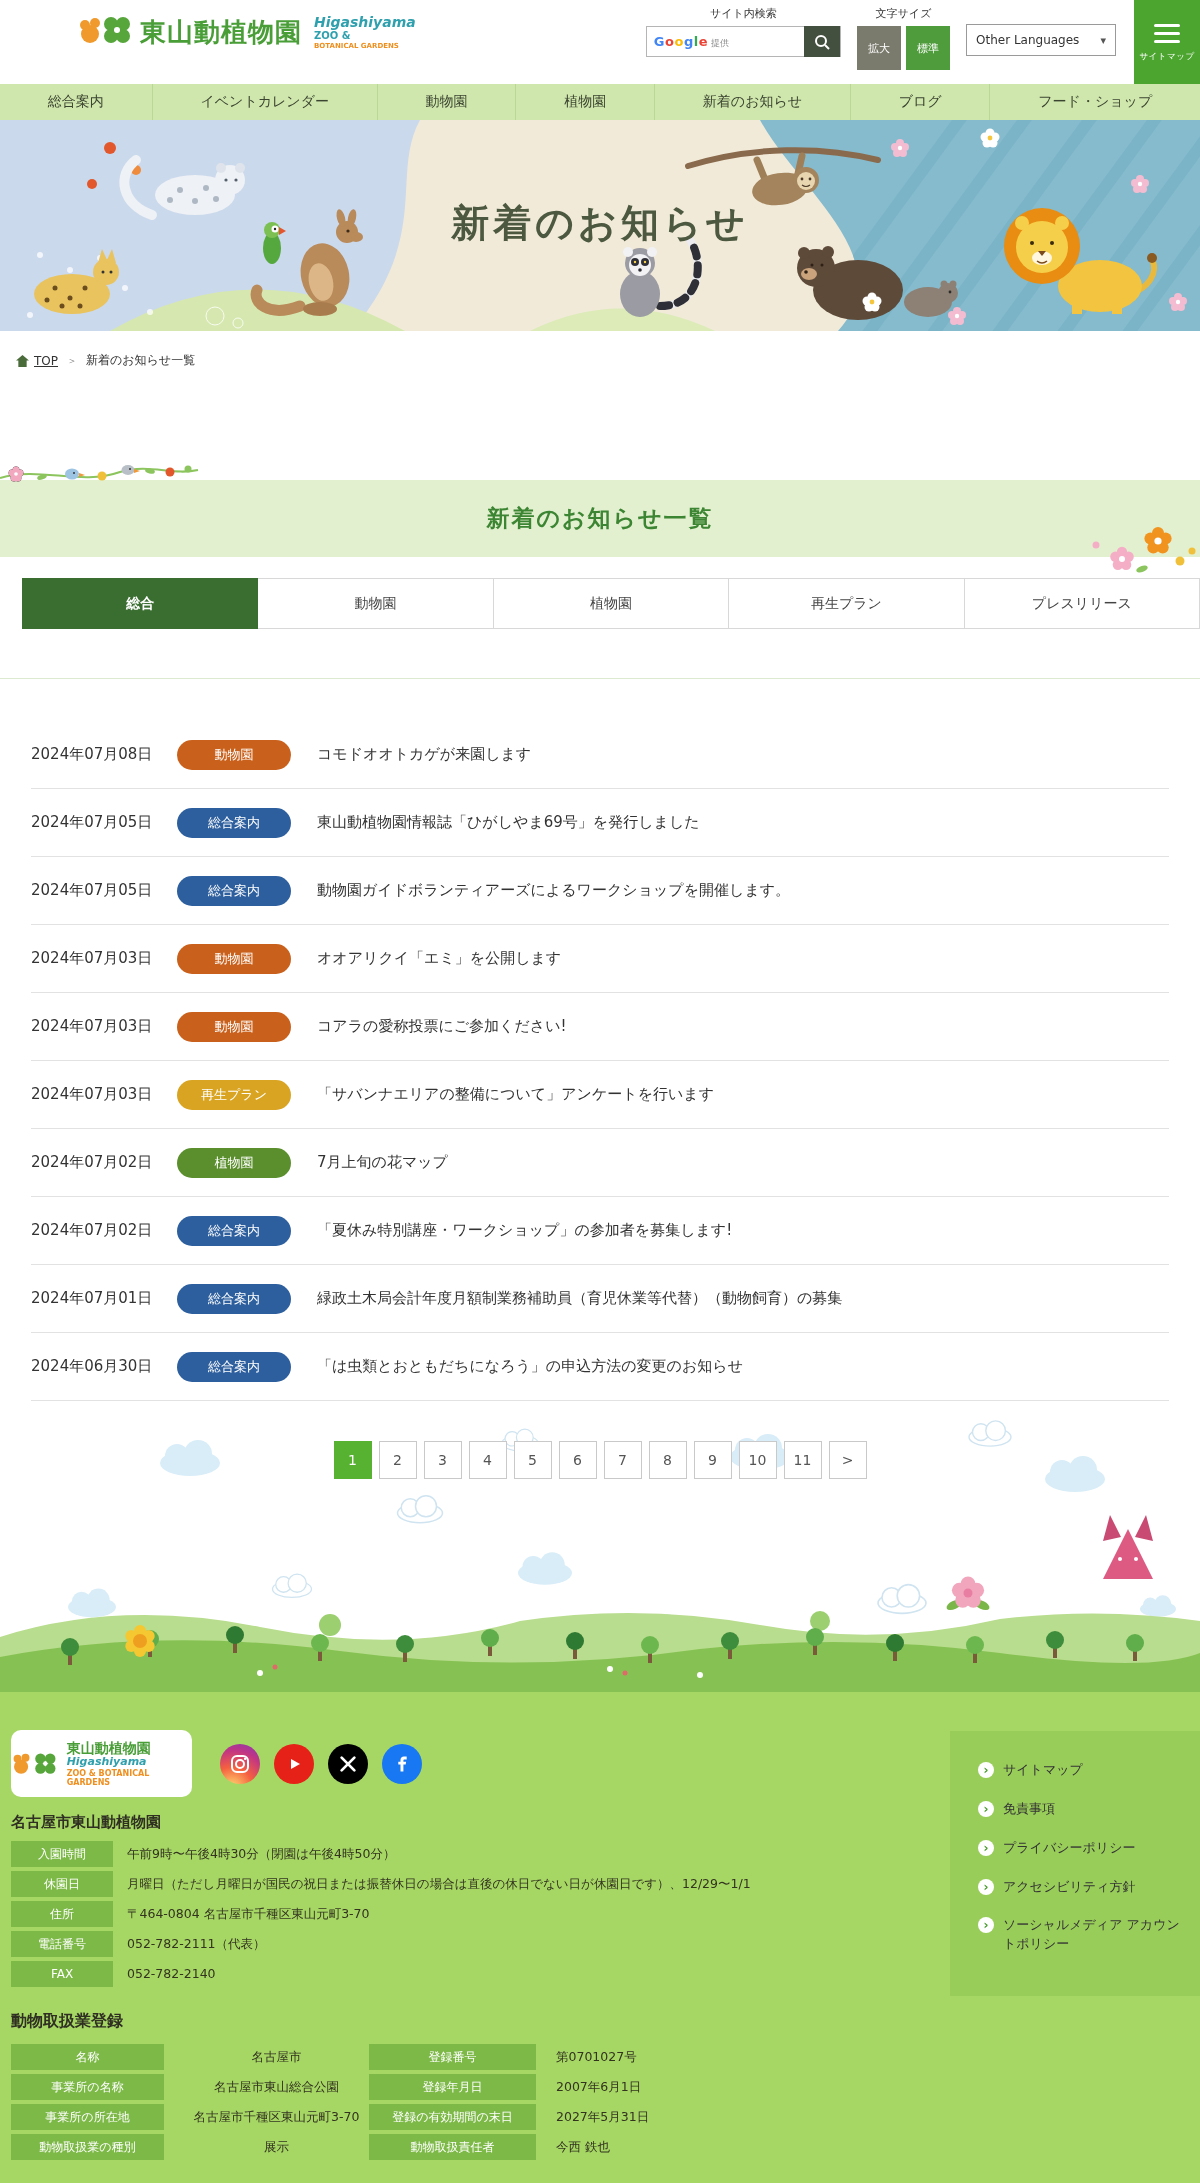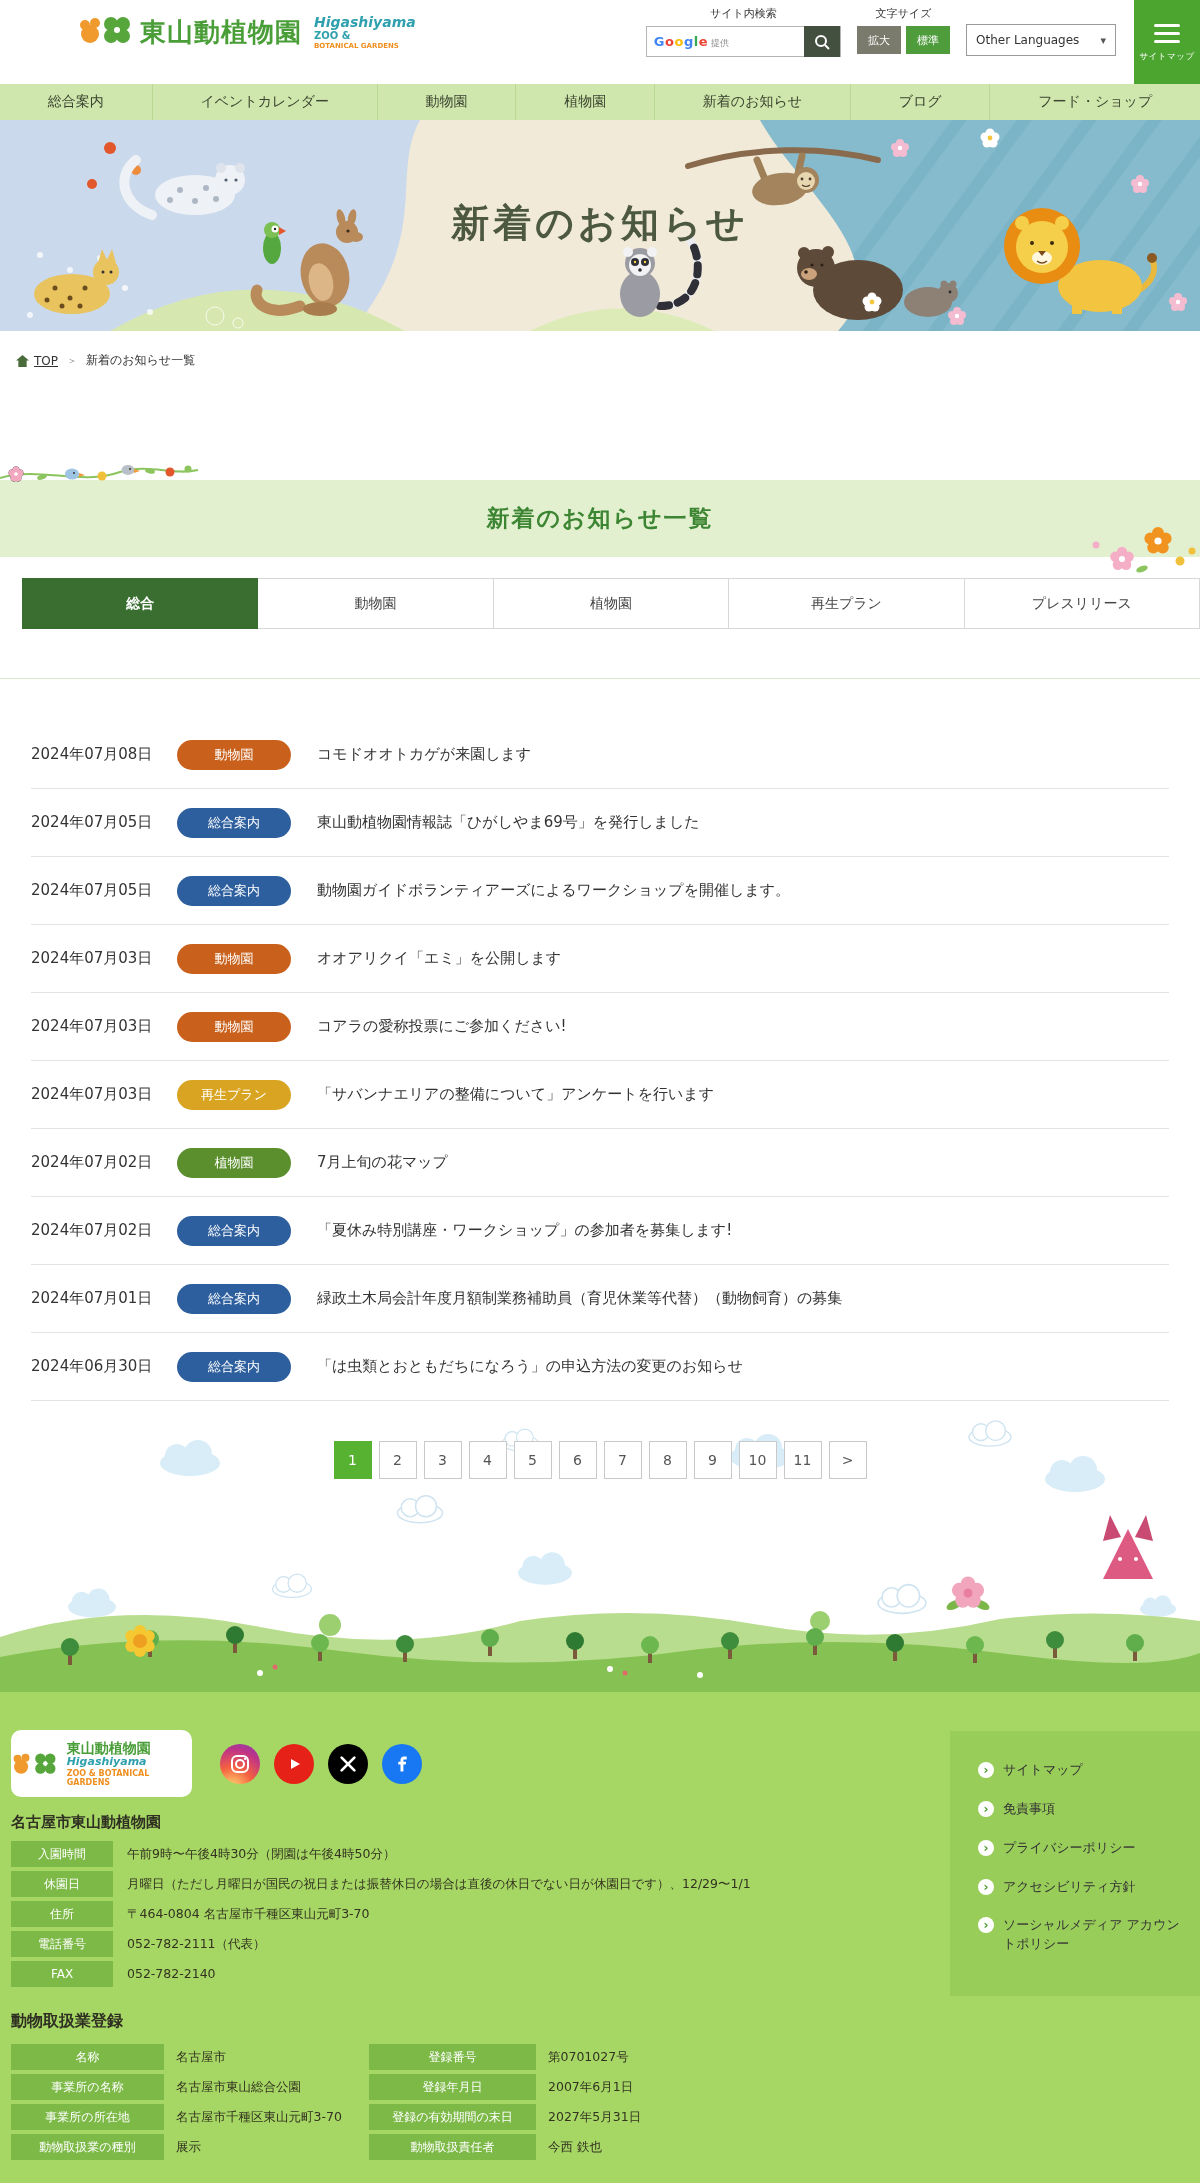--- a/index.html
+++ b/index.html
@@ -24,21 +24,21 @@
   .header-controls { position:absolute; right:84px; top:6px; display:flex; gap:16px; align-items:flex-start; }
   .control-col { display:flex; flex-direction:column; align-items:center; }
   .control-label { font-size:11px; color:#333; margin-bottom:5px; }
   .search-box { display:flex; align-items:center; border:1px solid #b5b5b5; height:31px; background:#fff; }
   .google { display:flex; align-items:baseline; gap:3px; padding:0 7px; }
   .google-brand { font-size:13px; font-weight:bold; letter-spacing:0.5px; }
   .google-provider { font-size:9px; color:#888; }
   .search-input { border:none; outline:none; width:68px; height:27px; font-size:12px; padding:0 4px; }
   .search-button { width:36px; height:31px; background:#44503f; border:none; display:flex; align-items:center; justify-content:center; }
   .fs-buttons { display:flex; gap:5px; }
-  .fs-btn { color:#fff; font-size:11px; border:none; height:28px; padding:0 11px; }
+  .fs-btn { color:#fff; font-size:11px; border:none; height:44px; padding:0 11px; }
   .fs-btn.enlarge { background:#7b7b6d; }
   .fs-btn.standard { background:#4f9c3c; }
   .lang-col { margin-top:18px; }
   .lang-select { display:flex; align-items:center; justify-content:space-between; border:1px solid #9a9a9a; width:150px; height:32px; padding:0 9px; font-size:12px; background:#fff; color:#333; }
   .lang-select::after { content:"▾"; font-size:11px; color:#555; }
   .sitemap-btn { position:absolute; right:0; top:0; width:66px; height:84px; background:#4ba52f; border:none; color:#fff; display:flex; flex-direction:column; align-items:center; justify-content:center; }
   .burger-bar { width:26px; height:3px; background:#fff; border-radius:2px; margin:2.5px 0; }
   .sitemap-label { font-size:8.5px; margin-top:6px; letter-spacing:0.5px; }
 
   
@@ -111,21 +111,21 @@
   .link-arrow { width:16px; height:16px; border-radius:50%; background:#fff; color:#4a9a2f; display:flex; align-items:center; justify-content:center; flex-shrink:0; margin-top:1px; font-weight:bold; }
   .link-arrow::before { content:"›"; font-size:12px; line-height:1; }
 
   .reg-heading { font-size:16px; font-weight:bold; color:#2f2f22; margin:24px 0 12px 11px; }
   .reg-tables { display:flex; margin-left:11px; padding-bottom:10px; }
   .reg-row { display:flex; margin-bottom:4px; }
   .reg-label { background:#7db947; color:#fff; font-size:12px; display:flex; align-items:center; justify-content:center; min-height:26px; flex-shrink:0; }
   .reg-left .reg-label { width:153px; }
   .reg-left .reg-value { width:205px; }
   .reg-right .reg-label { width:167px; }
-  .reg-value { font-size:12.5px; padding:5px 0 0 12px; color:#33331f; }
+  .reg-value { font-size:12.5px; padding:5px 0 0 20px; color:#33331f;text-align:center; }
 </style>
 </head>
 <body>
 
 <header class="header">
   <a class="logo">
     <svg width="52" height="40" viewBox="0 0 52 40">
       <circle cx="12" cy="22" r="9" fill="#f09a2e"></circle>
       <circle cx="7" cy="13" r="5" fill="#f09a2e"></circle>
       <circle cx="17" cy="11" r="5" fill="#f09a2e"></circle>

